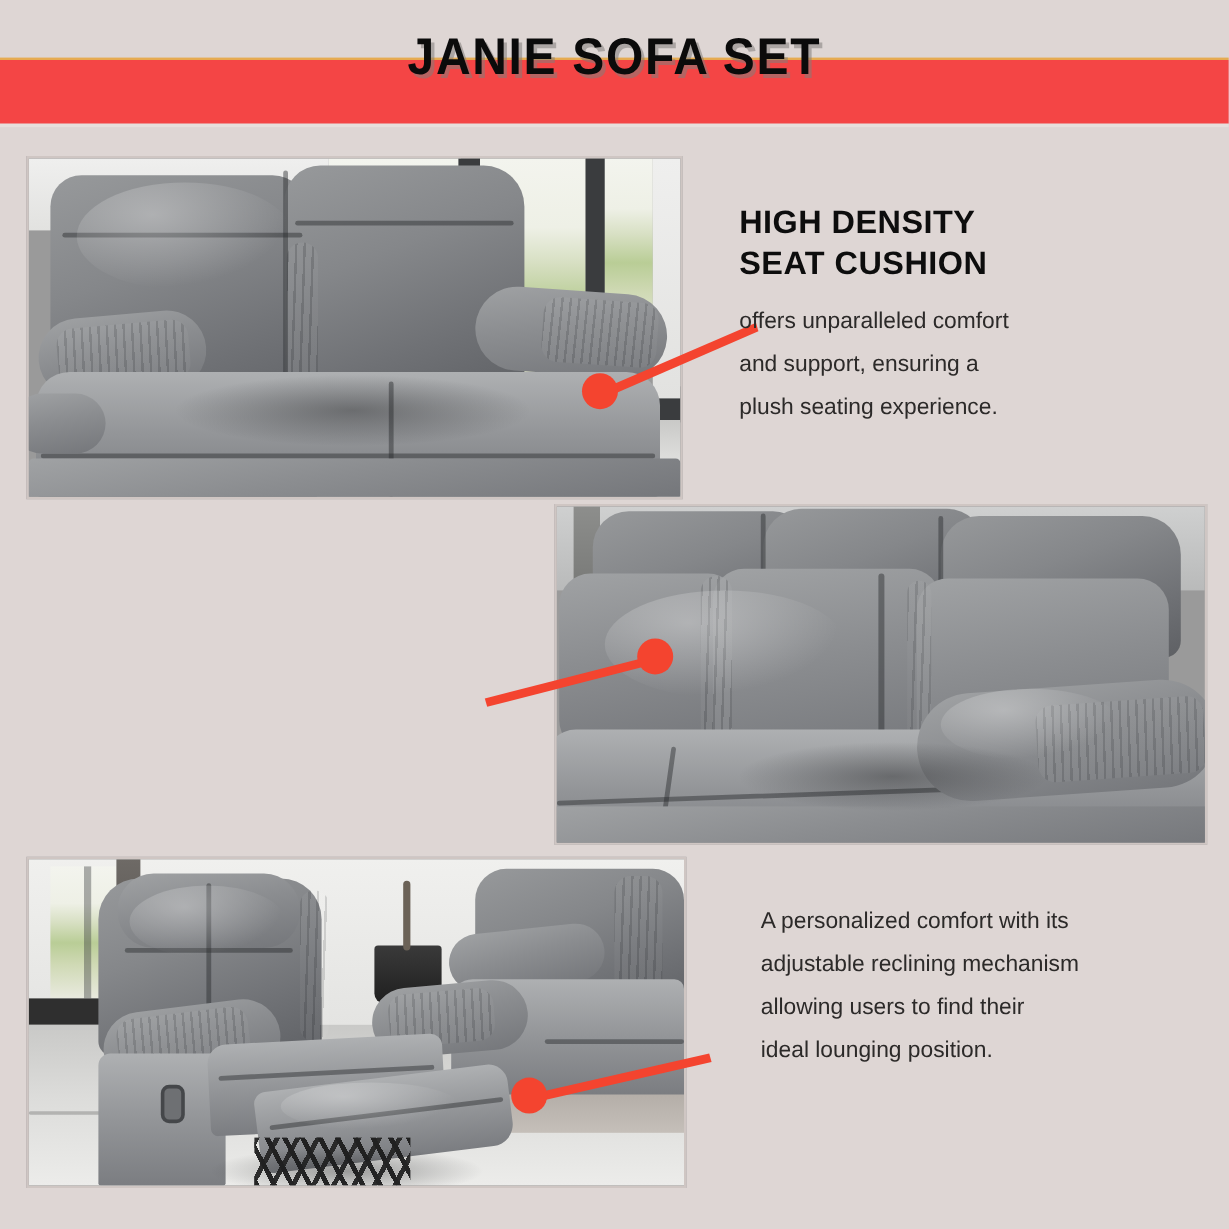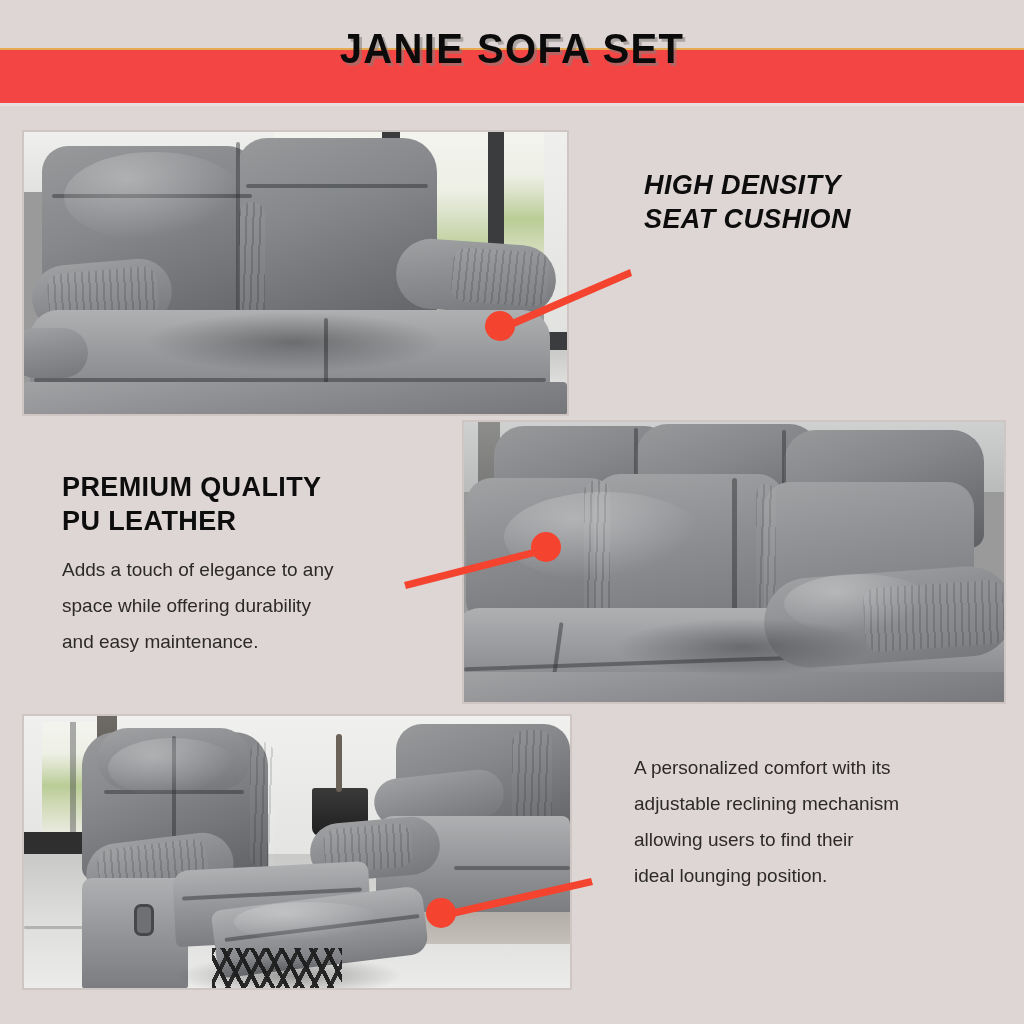--- a/index.html
+++ b/index.html
@@ -76,21 +76,21 @@
     font-size:27px;line-height:34px;font-weight:bold;
     color:#0d0d0d;letter-spacing:.4px;margin:0 0 14px 0;
     font-family:"Liberation Sans", sans-serif;
     white-space:pre-line;
   }
   .body{
     font-size:19px;line-height:36px;color:#2c2a29;
     font-family:"Liberation Sans", sans-serif;
     white-space:pre-line;font-weight:normal;
   }
-  #block-cushion{left:644px;top:168px;width:330px;font-style:italic;}
+  #block-cushion{left:616px;top:168px;width:330px;}
   #block-leather{left:62px;top:470px;width:340px;}
   #block-recliner{left:634px;top:750px;width:340px;}
 </style>
 </head>
 <body>
 
 <div class="page">
 
   <div class="header-band"></div>
   <div class="title">JANIE SOFA SET</div>
@@ -132,20 +132,23 @@
   </div>
 
   <svg class="conn" style="left:470px;top:250px;width:190px;height:110px;" viewBox="0 0 190 110">
     <polygon points="30,75 160,19 162,26 33,82" fill="#f4442f"></polygon>
     <circle cx="30" cy="76" r="15" fill="#f4442f"></circle>
   </svg>
 
   <div class="block" id="block-cushion">
     <div class="h2">HIGH DENSITY
 SEAT CUSHION</div>
+    <div class="body">offers unparalleled comfort
+and support, ensuring a
+plush seating experience.</div>
   </div>
 
   <div class="photo" id="photo-sofa3">
     <div class="scene">
       <div class="wall" style="left:0;top:0;width:540px;height:70px;background:linear-gradient(180deg,#cfd0d0,#b9baba);"></div>
       <div class="win-mullion" style="left:14px;top:0;width:22px;height:100px;background:linear-gradient(180deg,#8d8e8c,#6f706e);"></div>
 
       <div class="lx lth" style="left:30px;top:4px;width:180px;height:120px;border-radius:30px 30px 14px 14px;"></div>
       <div class="lx lth" style="left:172px;top:2px;width:185px;height:118px;border-radius:32px 32px 14px 14px;"></div>
       <div class="lx lth" style="left:320px;top:8px;width:200px;height:118px;border-radius:32px 32px 14px 14px;"></div>
@@ -170,27 +173,20 @@
       <div class="hl" style="left:320px;top:152px;width:150px;height:60px;"></div>
       <div class="shadow" style="left:150px;top:196px;width:260px;height:58px;"></div>
     </div>
   </div>
 
   <svg class="conn" style="left:390px;top:520px;width:180px;height:90px;" viewBox="0 0 180 90">
     <polygon points="155,26 14,62 16,69 157,33" fill="#f4442f"></polygon>
     <circle cx="156" cy="27" r="15" fill="#f4442f"></circle>
   </svg>
 
-  <div class="block" id="block-leather">
-    <div class="h2">PREMIUM QUALITY
-PU LEATHER</div>
-    <div class="body">Adds a touch of elegance to any
-space while offering durability
-and easy maintenance.</div>
-  </div>
 
   <div class="photo" id="photo-recliner">
     <div class="scene">
 
       <div class="wall" style="left:0;top:0;width:546px;height:150px;background:linear-gradient(180deg,#f0f0ee,#e3e3e1);"></div>
       <div class="win-glass" style="left:18px;top:6px;width:55px;height:110px;"></div>
       <div class="win-mullion" style="left:46px;top:6px;width:6px;height:110px;opacity:.4;"></div>
       <div class="win-mullion" style="left:73px;top:0;width:20px;height:125px;background:linear-gradient(180deg,#6e6a66,#4c4946);"></div>
       <div class="win-mullion" style="left:0;top:116px;width:200px;height:22px;background:#2f2f2f;"></div>
       <div class="floor" style="left:0;top:138px;width:546px;height:134px;"></div>

